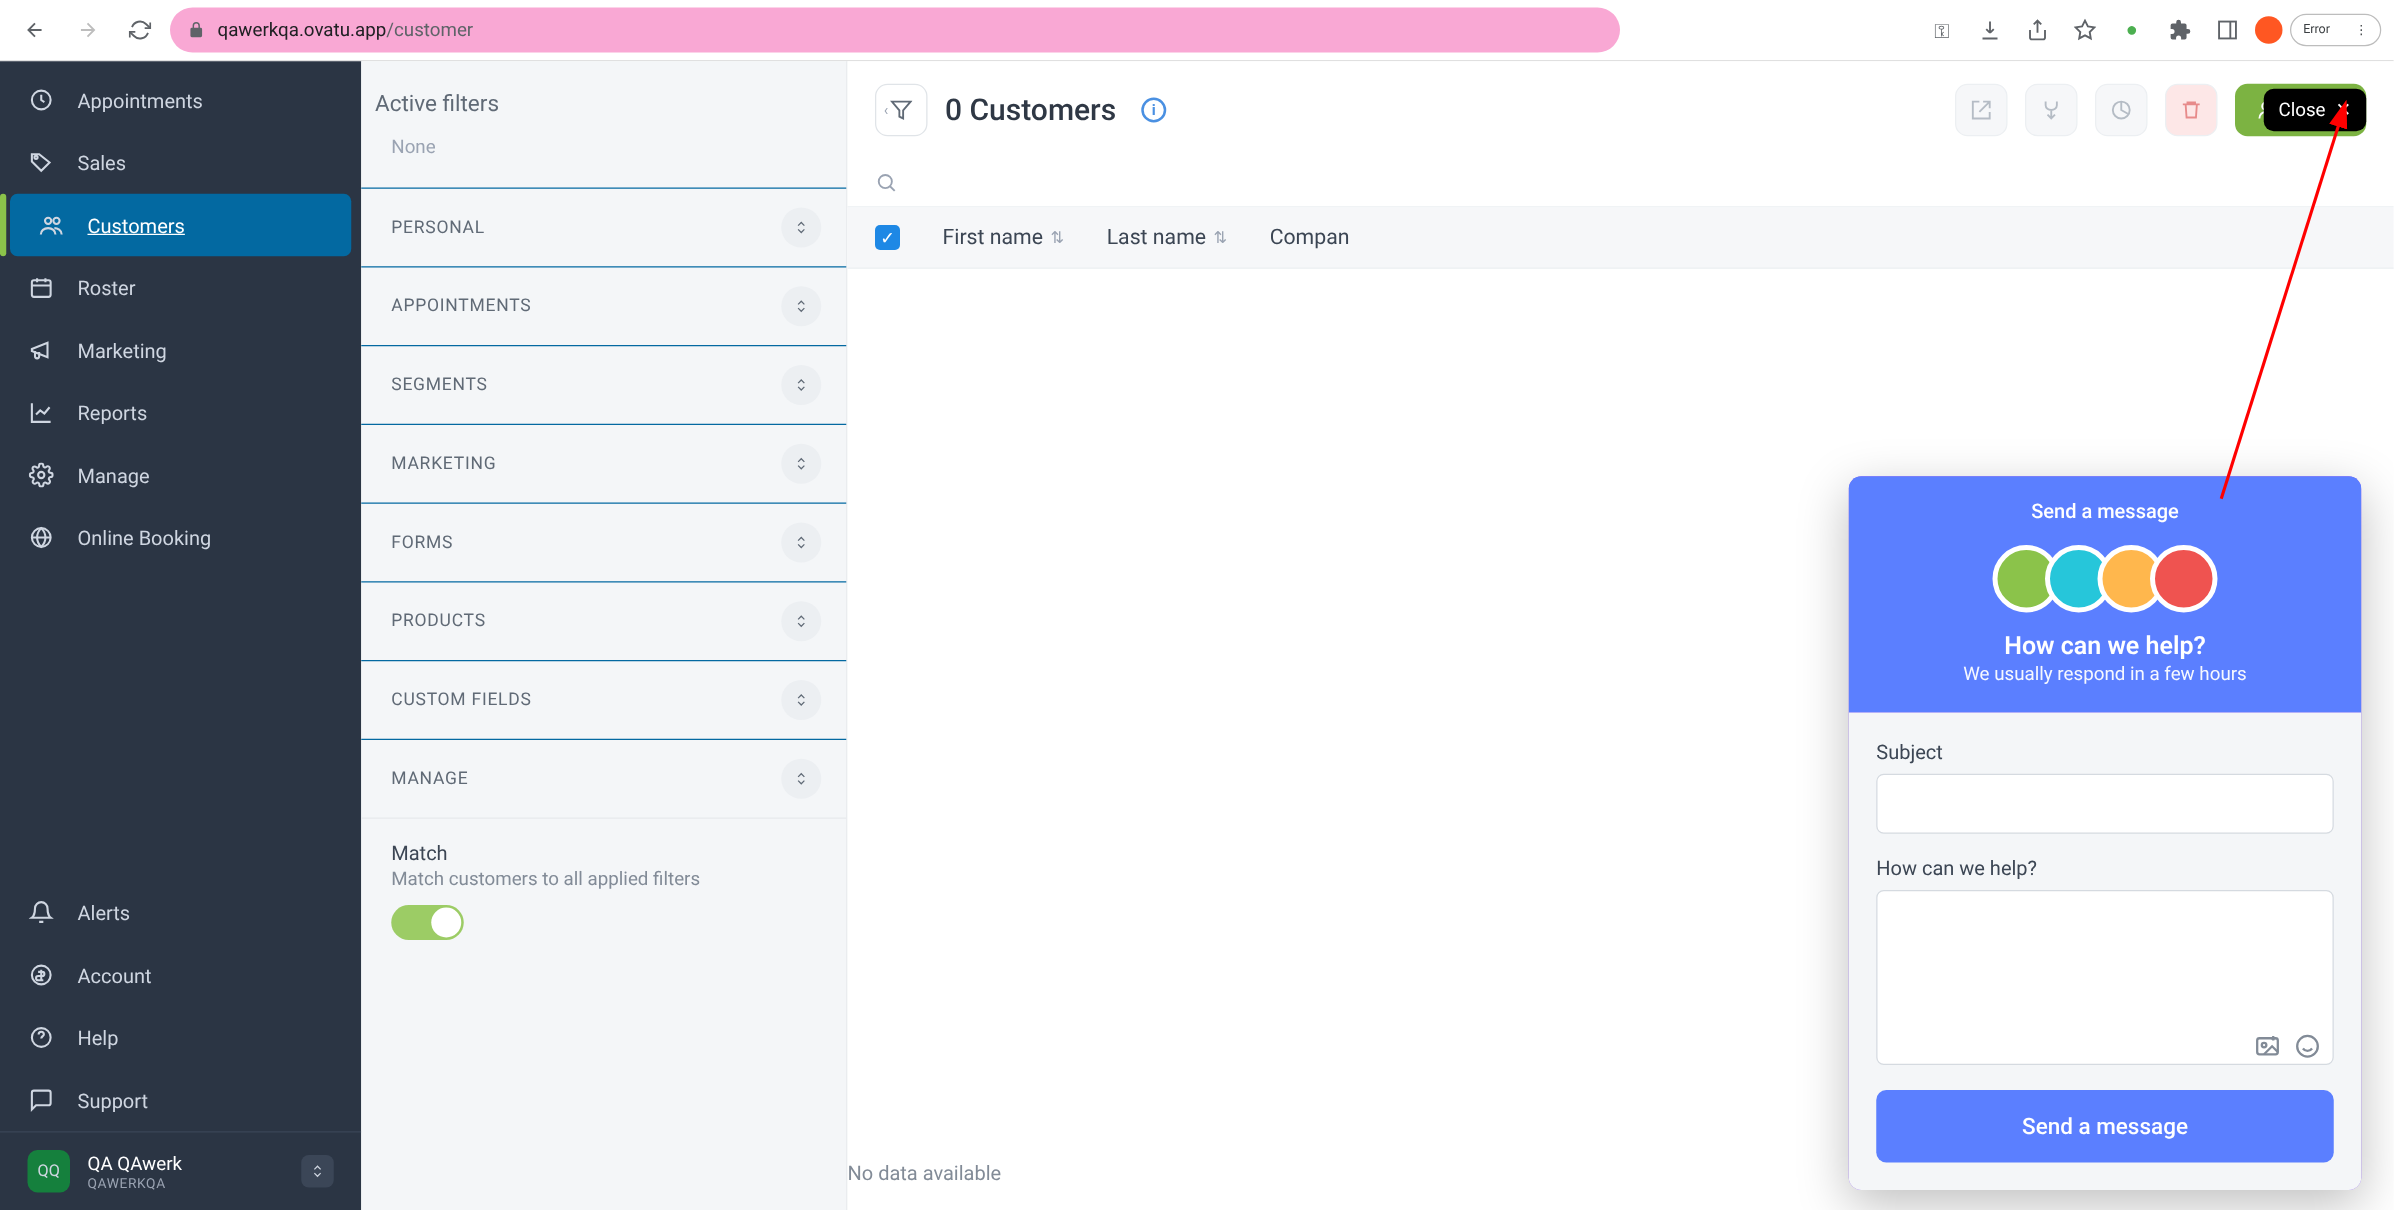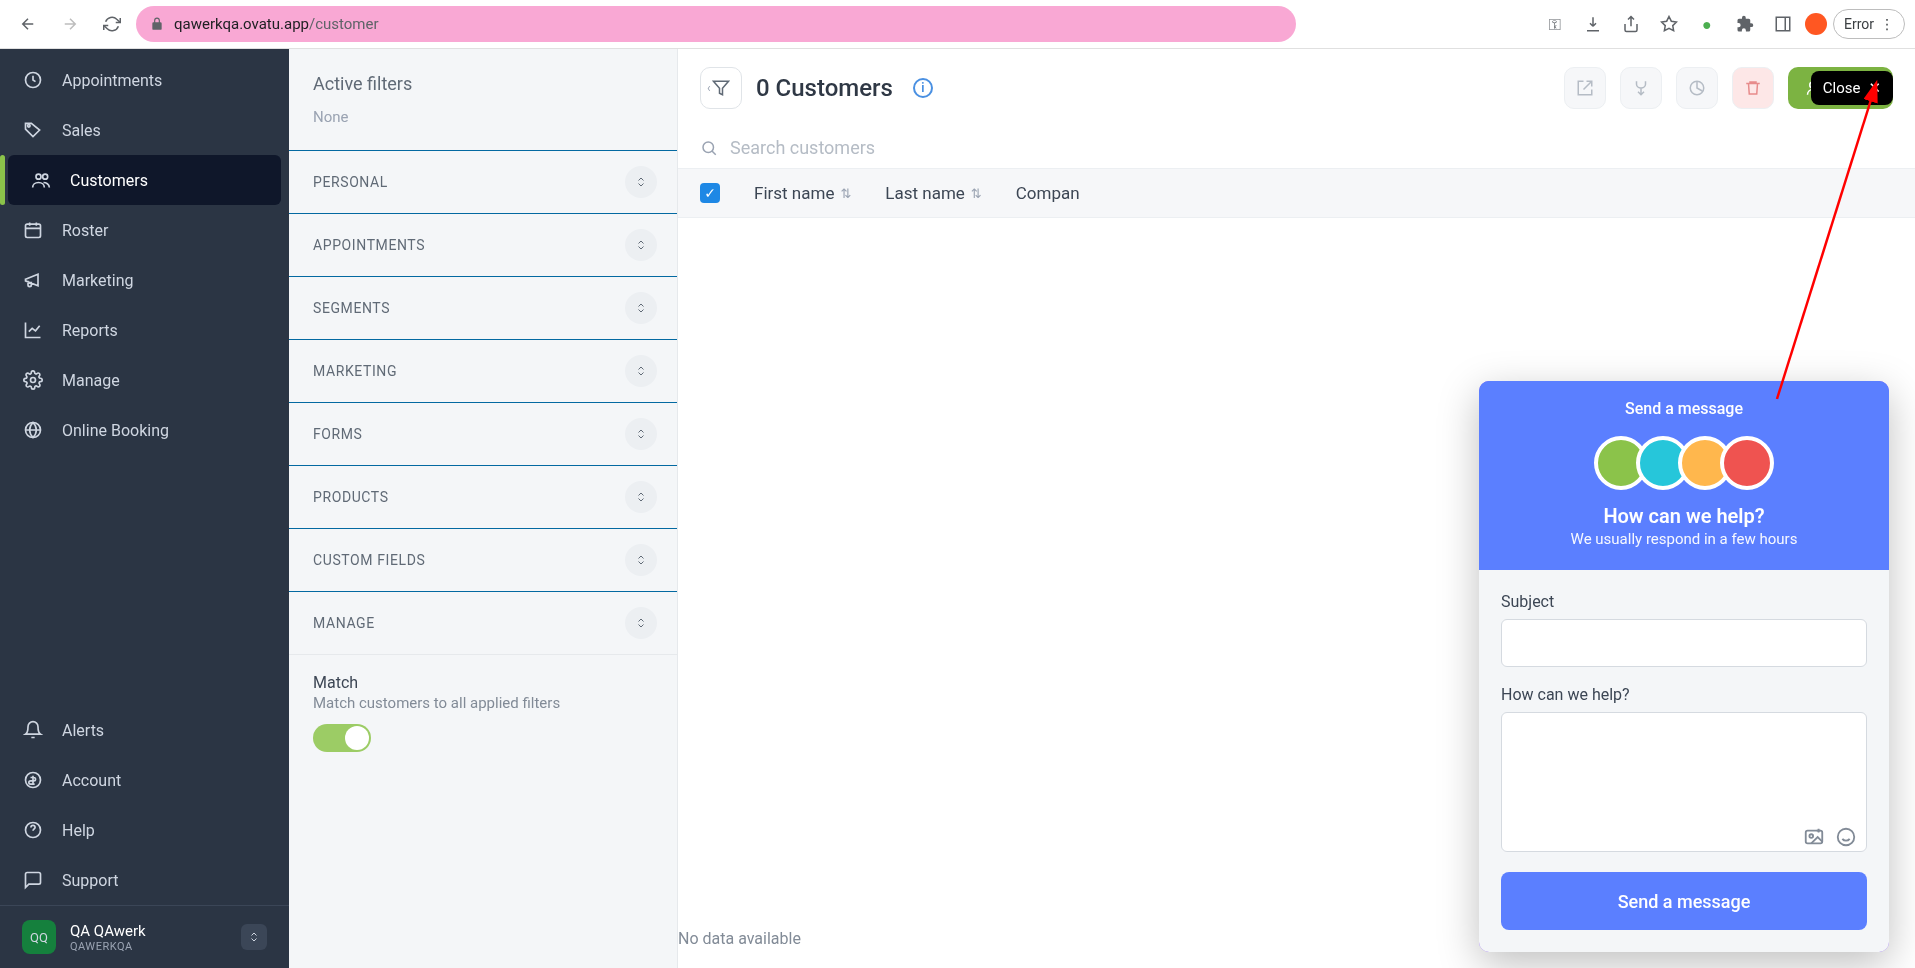--- a/index.html
+++ b/index.html
@@ -7,41 +7,41 @@
 
   
   .browser-bar { height:49px; background:#fff; display:flex; align-items:center; padding:0 10px; gap:6px; border-bottom:1px solid #e0e0e0; }
   .bb-btn { width:36px; height:36px; display:flex; align-items:center; justify-content:center; border-radius:50%; color:#5f6368; cursor:pointer; }
   .bb-btn.disabled { color:#bdbdbd; }
   .url-bar { flex:1; height:36px; background:#f9a8d4; border-radius:18px; display:flex; align-items:center; padding:0 14px; gap:10px; color:#5f6368; font-size:15px; max-width:1160px;}
   .url-bar .host { color:#202124;}
   .bb-right { display:flex; align-items:center; gap:6px; margin-left:auto;}
   .bb-icon { width:32px; height:32px; display:flex; align-items:center; justify-content:center; color:#5f6368; }
   .profile-dot { width:22px; height:22px; border-radius:50%; background:#ff5722;}
-  .error-pill { border:1px solid #bdbdbd; border-radius:18px; padding:6px 10px; font-size:14px; color:#3c4043; display:flex; align-items:flex-start; gap:6px;}
+  .error-pill { border:1px solid #bdbdbd; border-radius:18px; padding:6px 10px; font-size:10px; color:#3c4043; display:flex; align-items:flex-start; gap:20px;}
 
   
   .app { position:relative; height:919px; display:flex; }
 
   
   .sidebar { width:289px; background:#2b3544; color:#cfd6e1; display:flex; flex-direction:column; padding-top:6px;}
   .side-item { display:flex; align-items:center; gap:18px; padding:14px 22px; font-size:16px; color:#cfd6e1; cursor:pointer; position:relative;}
-  .side-item.active { background:#0f172a; color:#fff; border-radius:6px; margin:0 8px;}
+  .side-item.active { background:#0369a1; color:#fff; border-radius:6px; margin:0 8px;text-decoration:underline;}
   .side-item.active::before { content:""; position:absolute; left:-8px; top:0; bottom:0; width:5px; background:#8bc34a; border-radius:3px;}
   .side-icon { width:22px; height:22px; display:flex; align-items:center; justify-content:center; color:#cfd6e1;}
   .sidebar-spacer { flex:1; }
   .side-user { display:flex; align-items:center; gap:14px; padding:14px 22px; border-top:1px solid #3b4657;}
   .side-user .avatar { width:34px; height:34px; border-radius:8px; background:#15803d; display:flex; align-items:center; justify-content:center; font-size:13px; color:#cfd6e1;}
   .side-user .info .n { font-size:15px; color:#fff;}
   .side-user .info .s { font-size:11px; color:#9aa3b2; letter-spacing:0.5px;}
   .side-user .upd { width:26px; height:26px; border-radius:6px; background:#3b4657; display:flex; align-items:center; justify-content:center; color:#cfd6e1; margin-left:auto;}
 
   
   .filters { width:389px; background:#f4f6f8; border-right:1px solid #e6e9ec; display:flex; flex-direction:column;}
-  .filters-head { padding:24px 24px 8px; font-size:18px; color:#606a76;}
+  .filters-head { padding:24px 11px 8px; font-size:18px; color:#606a76;}
   .filters-none { padding:6px 24px 24px; font-size:15px; color:#9aa3b2;}
   .filter-section { border-top:1px solid #0369a1; padding:15px 20px 15px 24px; display:flex; align-items:center; justify-content:space-between;}
   .filter-section .lbl { font-size:14px; letter-spacing:0.6px; color:#606a76;}
   .chev-pill { width:32px; height:32px; border-radius:16px; background:#eceff2; display:flex; align-items:center; justify-content:center; color:#606a76; cursor:pointer;}
   .match-block { border-top:1px solid #e6e9ec; padding:18px 24px;}
   .match-block .t { font-size:16px; color:#3c4654;}
   .match-block .d { font-size:15px; color:#828b97; margin-top:2px;}
   .toggle { margin-top:12px; width:58px; height:28px; border-radius:14px; background:#9ccc65; position:relative; cursor:pointer;}
   .toggle .knob { position:absolute; top:2px; right:2px; width:24px; height:24px; background:#fff; border-radius:50%;}
 
@@ -408,21 +408,20 @@
       <span>✕</span>
     </div>
 
     <div class="search-row">
       <span class="sicon">
           <svg width="18" height="18" viewBox="0 0 24 24" fill="none" stroke="currentColor" stroke-width="2">
             <circle cx="11" cy="11" r="7"></circle>
             <path d="M21 21l-5-5"></path>
           </svg>
         </span>
-      <input placeholder="Search customers" style="">
     </div>
 
     <div class="table-head">
       <div class="cb">✓</div>
       <div class="th">
           <span>First name</span>
           <span class="sort">⇅</span>
         </div>
       <div class="th">
           <span>Last name</span>

